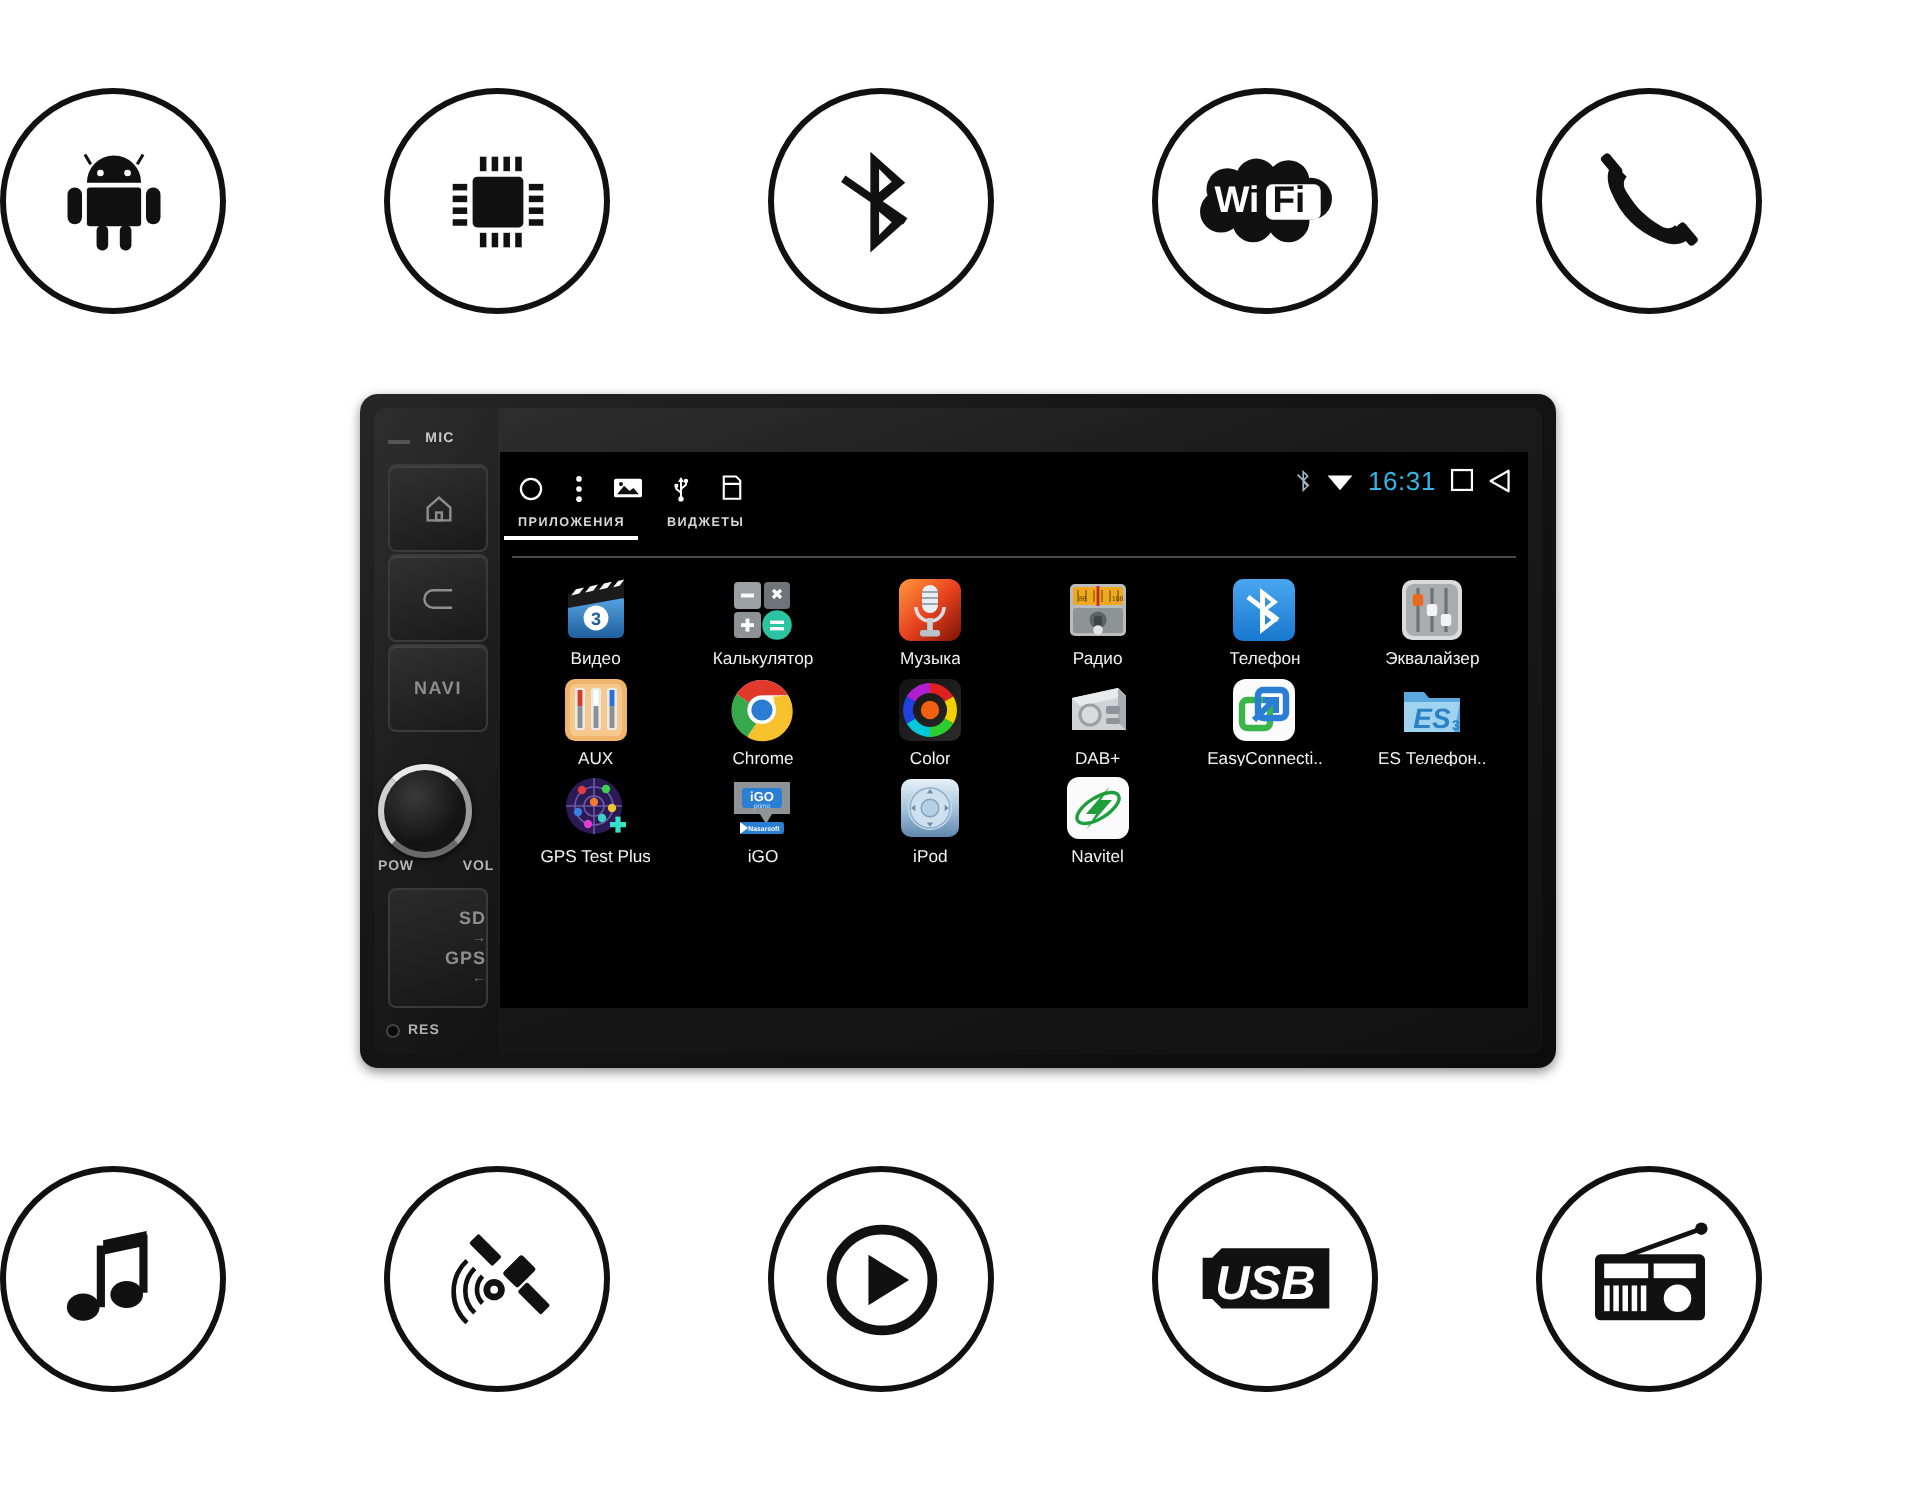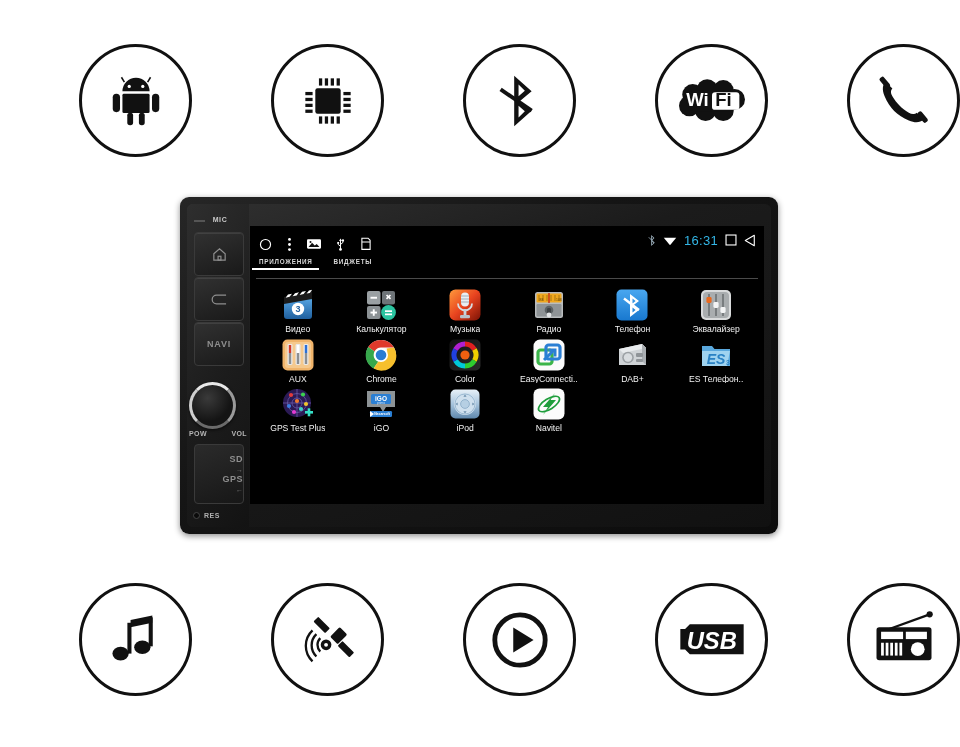--- a/index.html
+++ b/index.html
@@ -8,21 +8,21 @@
     background:#ffffff;
     font-family:"Liberation Sans", sans-serif;
     position:relative;
     overflow:hidden;
   }
 
   
   .feature-row{position:absolute;left:0;width:960px;height:145px;display:flex;}
   .feature-row.top{top:28px;}
   .feature-row.bottom{top:567px;}
-  .feature-cell{flex:1 1 0;display:flex;align-items:center;justify-content:flex-end;}
+  .feature-cell{flex:1 1 0;display:flex;align-items:center;justify-content:flex-start;}
   .circle{
     width:113px;height:113px;border-radius:50%;
     border:3px solid #111;background:#fff;
     display:flex;align-items:center;justify-content:center;
     box-sizing:border-box;
   }
   .circle svg{display:block;}
 
   
   .head-unit{
@@ -546,43 +546,43 @@
               </g>
               <circle cx="17" cy="17" r="4.6" fill="#f06010"></circle>
             </svg>
           </div>
           <div class="app-label">Color</div>
         </div>
 
         <div class="app">
           <div class="app-icon">
             <svg class="ic" viewBox="0 0 34 34">
-              <rect x="1.5" y="1.5" width="31" height="31" rx="6.5" fill="#fbfbfb"></rect>
-              <rect x="6" y="12" width="14" height="14" rx="2.6" fill="none" stroke="#3bb54a" stroke-width="3.2"></rect>
-              <rect x="14" y="7" width="14" height="14" rx="2.6" fill="none" stroke="#2a7fd4" stroke-width="3.2"></rect>
-              <path d="M12 22 L22 12" stroke="#2a7fd4" stroke-width="3"></path>
-              <path d="M16.5 12 L23 12 L23 18.5" fill="none" stroke="#2a7fd4" stroke-width="3"></path>
-            </svg>
-          </div>
-          <div class="app-label">EasyConnecti..</div>
-        </div>
-
-        <div class="app">
-          <div class="app-icon">
-            <svg class="ic" viewBox="0 0 34 34">
               <path d="M4 11 L27 6 L31 10 L31 27 L4 27 Z" fill="#cfd3d6"></path>
               <path d="M4 11 L27 6 L31 10 L8 15 Z" fill="#e8ebed"></path>
               <path d="M27 6 L31 10 L31 27 L27 23 Z" fill="#a9aeb2"></path>
               <circle cx="13" cy="19.5" r="5.8" fill="#9ba0a4"></circle>
               <circle cx="13" cy="19.5" r="4.2" fill="#d8dcdf"></circle>
               <rect x="21" y="15" width="7" height="4" rx="1" fill="#8f9498"></rect>
               <rect x="21" y="21" width="7" height="3" rx="1" fill="#8f9498"></rect>
             </svg>
           </div>
           <div class="app-label">DAB+</div>
+        </div>
+
+        <div class="app">
+          <div class="app-icon">
+            <svg class="ic" viewBox="0 0 34 34">
+              <rect x="1.5" y="1.5" width="31" height="31" rx="6.5" fill="#fbfbfb"></rect>
+              <rect x="6" y="12" width="14" height="14" rx="2.6" fill="none" stroke="#3bb54a" stroke-width="3.2"></rect>
+              <rect x="14" y="7" width="14" height="14" rx="2.6" fill="none" stroke="#2a7fd4" stroke-width="3.2"></rect>
+              <path d="M12 22 L22 12" stroke="#2a7fd4" stroke-width="3"></path>
+              <path d="M16.5 12 L23 12 L23 18.5" fill="none" stroke="#2a7fd4" stroke-width="3"></path>
+            </svg>
+          </div>
+          <div class="app-label">EasyConnecti..</div>
         </div>
 
         <div class="app">
           <div class="app-icon">
             <svg class="ic" viewBox="0 0 34 34">
               <path d="M3 8 L13 8 L15.5 11 L31 11 L31 28 L3 28 Z" fill="#5aa8dd"></path>
               <path d="M3 13 L31 13 L28 28 L3 28 Z" fill="#9fd3f0"></path>
               <text x="17" y="26" text-anchor="middle" font-family="'Liberation Sans',sans-serif" font-size="14" font-weight="bold" font-style="italic" fill="#2a82c4">ES</text>
               <text x="27" y="27" font-family="'Liberation Sans',sans-serif" font-size="7" font-weight="bold" fill="#2a82c4">3</text>
             </svg>

